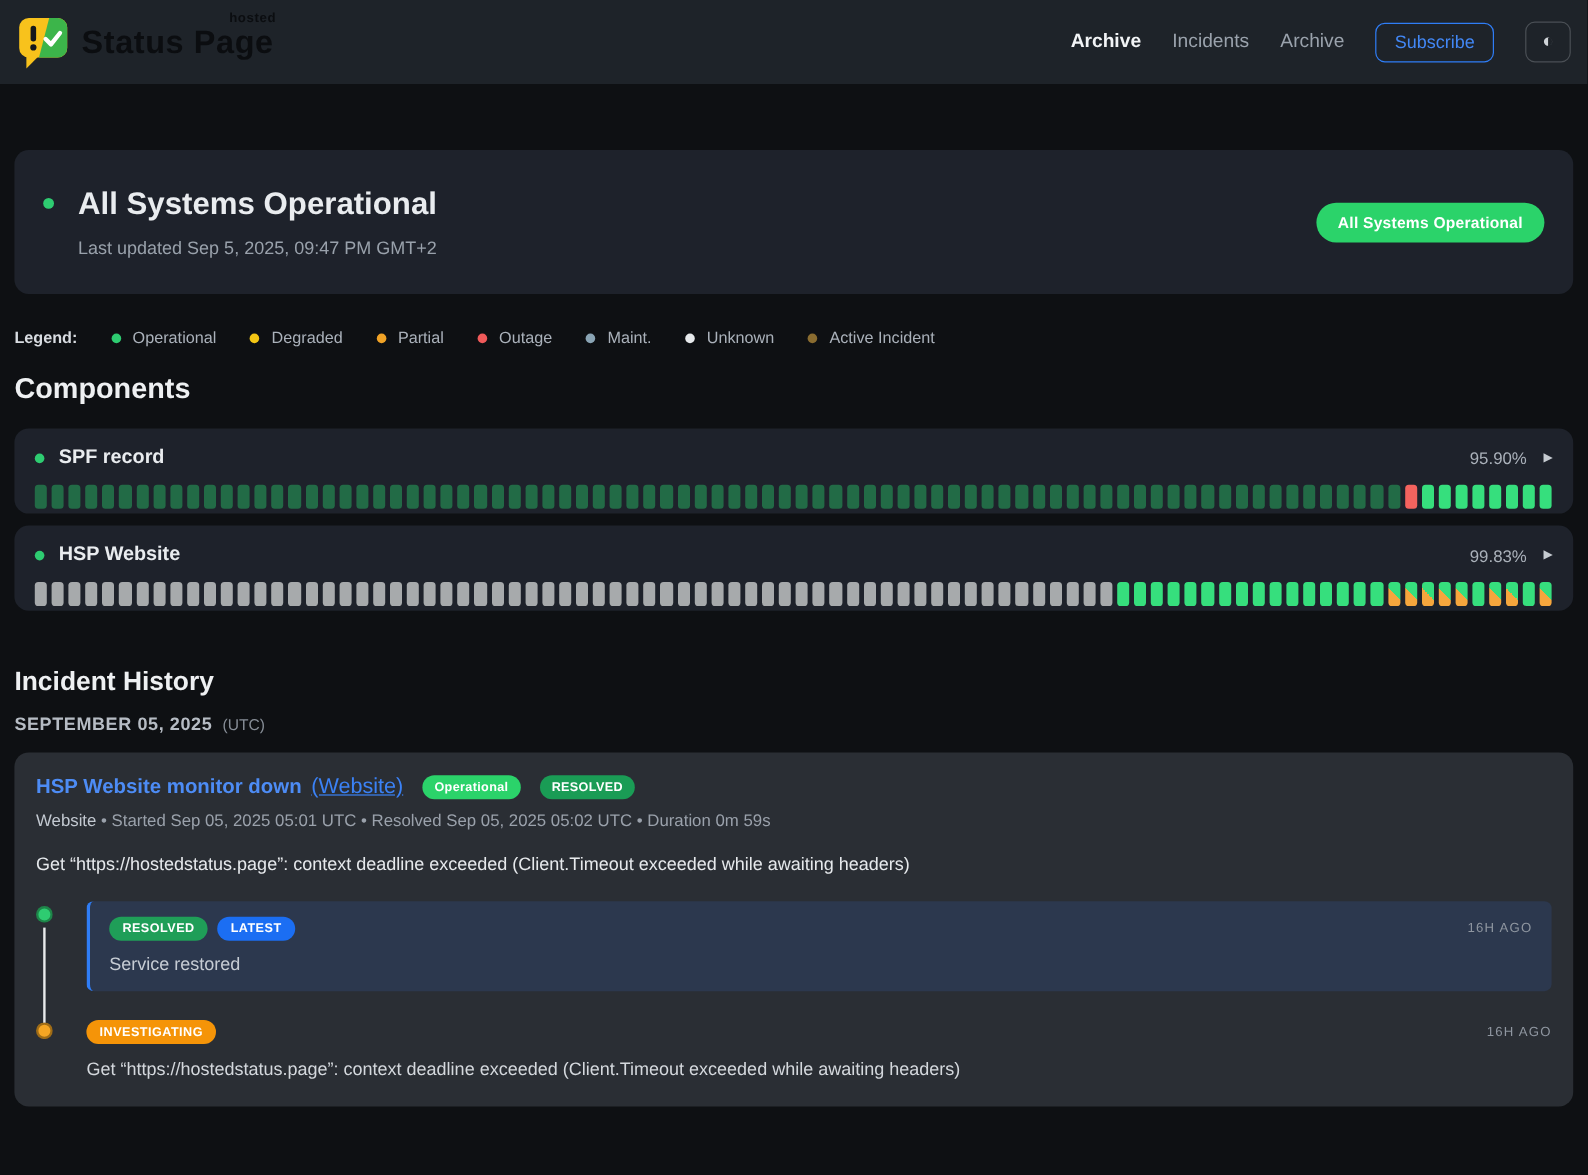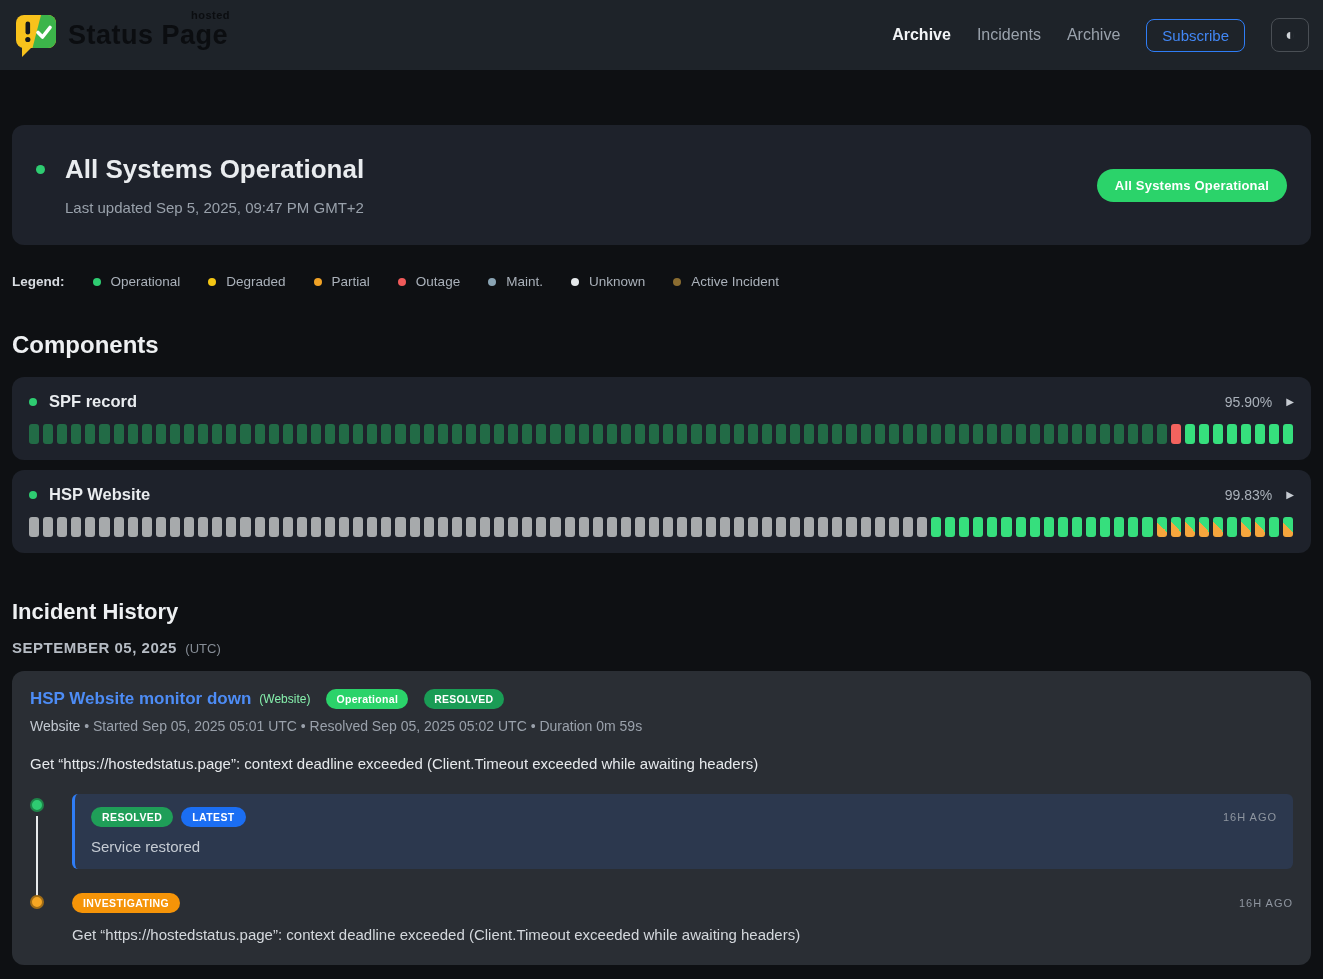--- a/index.html
+++ b/index.html
@@ -49,39 +49,39 @@
     border-radius:999px; letter-spacing:.2px;
   }
   
   .legend { display:flex; align-items:center; gap:28px; margin-top:29px; padding-left:0; }
   .legend-label { font-size:13.5px; font-weight:700; color:#d8dce1; }
   .legend-item { display:flex; align-items:center; gap:10px; }
   .legend-item .dot-8 { width:8px; height:8px; }
   .legend-item span { font-size:13.5px; color:#aab1ba; }
   
   .h2 { font-size:24px; font-weight:600; color:#eef0f2; }
-  .components-h2 { margin-top:42px; }
+  .components-h2 { margin-top:22px; }
   .components-list { margin-top:18px; display:flex; flex-direction:column; gap:10px; }
-  .component-card { padding:15px 17px 16px; }
+  .component-card { padding:15px 17px 4px; }
   .component-head { display:flex; align-items:center; cursor:pointer; }
   .component-name { font-size:16.5px; font-weight:600; color:#e9ecef; margin-left:12px; }
   .component-right { margin-left:auto; display:flex; align-items:center; gap:14px; }
   .component-uptime { font-size:14px; color:#aab1ba; }
   .expander { font-size:10px; color:#c6cbd1; cursor:pointer; }
   .bars { display:flex; gap:4px; margin-top:13px; }
   .bar { flex:1 1 0; min-width:0; height:20px; border-radius:3px; }
   
   .incidents-h2 { margin-top:46px; font-size:22px; }
   .date-row { margin-top:14px; }
   .date-label { font-size:15px; font-weight:700; letter-spacing:.5px; color:#b6bcc4; }
   .date-tz { font-size:13px; color:#868d96; margin-left:4px; }
   .incident-card { margin-top:14px; background:#2a2e34; border-radius:12px; padding:18px 18px 22px; }
   .incident-title-row { display:flex; align-items:center; gap:8px; }
   .incident-link { font-size:17px; font-weight:700; color:#4d8cf5; text-decoration:none; cursor:pointer; }
-  .incident-component { font-size:12px; color:#86efac; }
+  .incident-component { font-size:18px; color:#3b82f6;text-decoration:underline; }
   .pill {
     display:inline-block; color:#fff; font-size:10.5px; font-weight:700;
     padding:4px 10px; border-radius:999px; letter-spacing:.3px; margin-left:8px;
   }
   .incident-meta { margin-top:9px; font-size:14px; color:#9aa1ab; }
   .incident-meta b { color:#c3c9d1; font-weight:400; }
   .incident-body { margin-top:21px; font-size:15px; color:#e6e9ec; }
   
   .timeline { position:relative; margin-top:22px; }
   .timeline::before {

